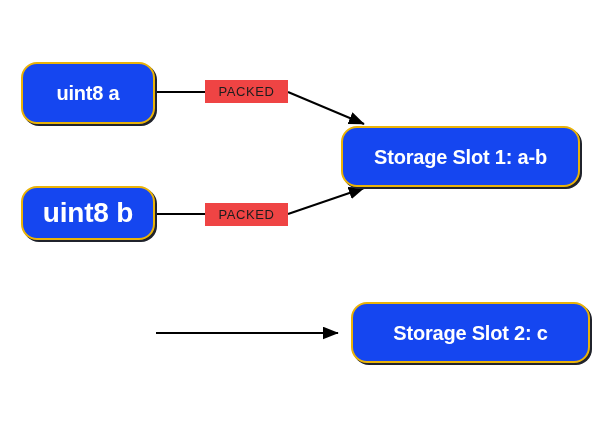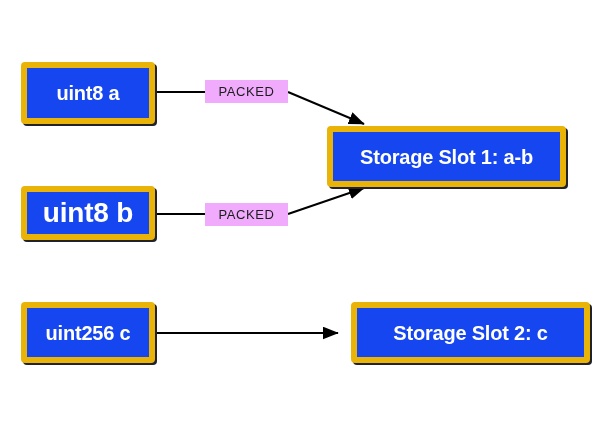--- a/index.html
+++ b/index.html
@@ -25,51 +25,51 @@
     height: 429px;
     pointer-events: none;
   }
   .node {
     position: absolute;
     box-sizing: border-box;
     display: flex;
     align-items: center;
     justify-content: center;
     background: #1546f0;
-    border-radius: 4px;
-    border: 6px solid #eab308;
+    border-radius: 16px;
+    border: 2px solid #eab308;
     box-shadow: 2px 2px 0 0 #20232c;
     color: #ffffff;
     font-weight: bold;
     letter-spacing: -0.2px;
     text-align: center;
     line-height: 1.1;
   }
   .node-label {
     display: block;
     white-space: nowrap;
   }
   .edge-label {
     position: absolute;
     box-sizing: border-box;
-    background: #f0abfc;
+    background: #ef4444;
     color: #1d1d1d;
     font-size: 13px;
     font-weight: normal;
     letter-spacing: 0.6px;
     display: flex;
     align-items: center;
     justify-content: center;
     white-space: nowrap;
   }
   
   #node-uint8-a  { left: 21px;  top: 62px;  width: 134px; height: 62px; font-size: 20px; }
   #node-uint8-b  { left: 21px;  top: 186px; width: 134px; height: 54px; font-size: 28px; }
   #node-uint256-c{ left: 21px;  top: 302px; width: 134px; height: 61px; font-size: 20px; }
-  #node-slot-1   { left: 327px; top: 126px; width: 239px; height: 61px; font-size: 20px; }
+  #node-slot-1   { left: 341px; top: 126px; width: 239px; height: 61px; font-size: 20px; }
   #node-slot-2   { left: 341px; top: 302px; width: 239px; height: 61px; font-size: 20px; margin-left: 10px; }
   #edge-label-packed-a { left: 205px; top: 80px;  width: 83px; height: 23px; }
   #edge-label-packed-b { left: 205px; top: 203px; width: 83px; height: 23px; }
 </style>
 </head>
 <body>
 
 <div id="canvas">
 
   <svg class="edges" viewBox="0 0 600 429" xmlns="http://www.w3.org/2000/svg">
@@ -89,23 +89,20 @@
   </svg>
 
   <div class="node" id="node-uint8-a">
     <span class="node-label">uint8 a</span>
   </div>
 
   <div class="node" id="node-uint8-b">
     <span class="node-label">uint8 b</span>
   </div>
 
-  <div class="node" id="node-uint256-c">
-    <span class="node-label">uint256 c</span>
-  </div>
 
   <div class="node" id="node-slot-1">
     <span class="node-label">Storage Slot 1: a-b</span>
   </div>
 
   <div class="node" id="node-slot-2">
     <span class="node-label">Storage Slot 2: c</span>
   </div>
 
   <div class="edge-label" id="edge-label-packed-a">

